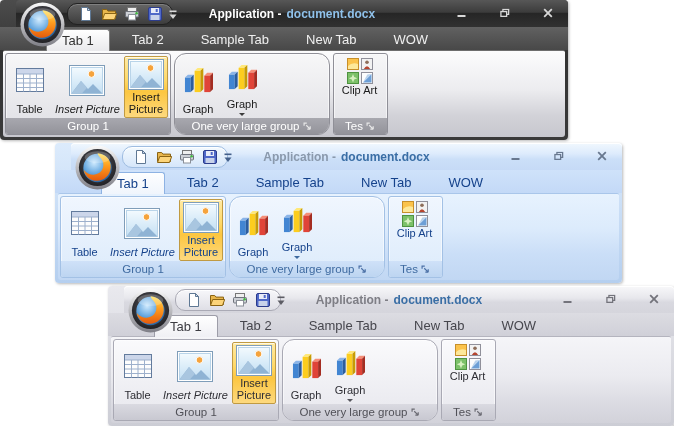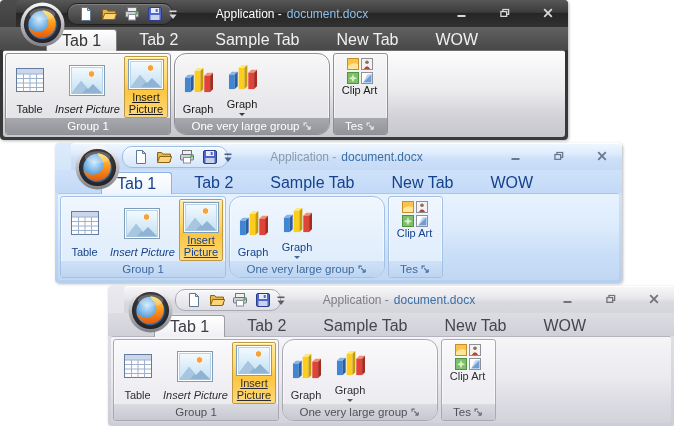--- a/index.html
+++ b/index.html
@@ -1,37 +1,37 @@
 <!DOCTYPE html>
 <html><head>
 <meta charset="utf-8">
 <style>
   html,body{margin:0;padding:0;background:#fff;}
   .stage{position:relative;width:674px;height:426px;overflow:hidden;background:#fff;
          font-family:"Liberation Sans", sans-serif;}
   .win{position:absolute;width:567px;height:140px;border-radius:4px;
        box-shadow:1px 1px 3px rgba(0,0,0,.28);}
   
-  .titlebar{position:absolute;top:0;left:16px;right:0;height:27px;border-radius:4px 4px 0 0;}
+  .titlebar{position:absolute;top:0;left:16px;right:0;height:27px;border-radius:4px 4px 0 0;font-weight:bold;}
   .orb{position:absolute;left:4px;top:2px;width:45px;height:45px;z-index:6;cursor:pointer;}
   .orb svg{width:45px;height:45px;display:block;}
   .qat{position:absolute;left:51px;top:3px;height:20px;display:flex;align-items:center;
        gap:6px;padding:0 9px;border-radius:10px;}
   .qbtn{width:17px;height:17px;display:flex;align-items:center;justify-content:center;}
   .qbtn svg{width:16px;height:16px;}
   .qmore{position:absolute;left:152px;top:7px;width:11px;height:12px;}
   .qmore svg{width:11px;height:12px;}
   .title{position:absolute;left:0;right:0;top:0;height:27px;display:flex;align-items:center;
          justify-content:center;gap:5px;font-size:12px;pointer-events:none;}
   .controls{position:absolute;right:14px;top:0;height:26px;display:flex;align-items:center;gap:31px;}
   .ctrl{display:flex;align-items:center;justify-content:center;width:12px;height:12px;}
   .ctrl svg{width:10px;height:10px;}
   .tabrow{position:absolute;top:27px;left:0;right:0;height:23px;display:flex;
           align-items:flex-end;padding-left:46px;gap:7px;z-index:3;}
-  .tab{height:20px;line-height:20px;padding:0 15px;font-size:16px;white-space:nowrap;
+  .tab{height:20px;line-height:20px;padding:0 15px;font-size:13px;white-space:nowrap;
        border-radius:3px 3px 0 0;cursor:default;text-align:right;}
   .tab.active{height:21px;line-height:21px;margin-bottom:-1px;border-style:solid;
               border-width:1px 1px 0 1px;z-index:4;position:relative;}
   .ribbon{position:absolute;top:50px;left:3px;right:3px;bottom:3px;z-index:1;
           border-radius:2px 2px 3px 3px;padding:2px 2px;display:flex;gap:3px;
           align-items:stretch;box-sizing:border-box;}
   .group{border:1px solid;border-radius:3px;display:flex;flex-direction:column;
          overflow:hidden;box-shadow:inset 0 0 0 1px rgba(255,255,255,.55);box-sizing:border-box;}
   .g1{width:166px;} .g2{width:156px;border-radius:12px;} .g3{width:55px;gap:19px;}
   .gbody{flex:1;display:flex;padding:2px 2px 0;gap:2px;}
@@ -40,21 +40,21 @@
   .launcher{width:10px;height:10px;display:flex;align-items:center;}
   .launcher svg{width:9px;height:9px;}
   .btn{display:flex;flex-direction:column;align-items:center;justify-content:flex-end;
        font-size:11px;border-radius:2px;padding:1px 2px 2px;box-sizing:border-box;cursor:default;}
   .iconwrap{flex:1;display:flex;align-items:center;justify-content:center;}
   .blabel{line-height:13px;white-space:nowrap;}
   .l2{line-height:12px;}
   .btn-table{width:45px;} .btn-insert{width:69px;font-style:italic;} .btn-graph{width:42px;} .btn-clip{width:47px;}
   .btn-sel{width:46px;align-self:stretch;margin:0;
            background:linear-gradient(180deg,#ffeaa4 0%,#ffd969 38%,#fcc640 58%,#fdd97e 100%);
-           border:1px solid #c09a42;box-shadow:inset 0 1px 0 rgba(255,255,255,.7);text-decoration:underline;}
+           border:1px solid #c09a42;box-shadow:inset 0 1px 0 rgba(255,255,255,.7);}
   .ic-table{width:28px;height:24px;} .ic-pic{width:36px;height:31px;}
   .ic-graph{width:29px;height:29px;} .ic-clip{width:26px;height:26px;}
   .darr{width:0;height:0;border:3.5px solid transparent;border-bottom:none;margin-top:2px;}
   
   .theme-black{background:linear-gradient(180deg,#4c4c4c,#333 40%,#3a3a3a);}
   .theme-black .titlebar{background:linear-gradient(180deg,#575757 0%,#3c3c3c 45%,#262626 50%,#313131 100%);}
   .theme-black .tabrow{background:linear-gradient(180deg,#616161,#484848);}
   .theme-black .tapp{color:#ffffff;} .theme-black .tdoc{color:#8fc1ea;}
   .theme-black .tab{color:#f0f0f0;}
   .theme-black .tab.active{background:linear-gradient(180deg,#ffffff,#e9e9ec);color:#333;border-color:#7e7e7e;}

